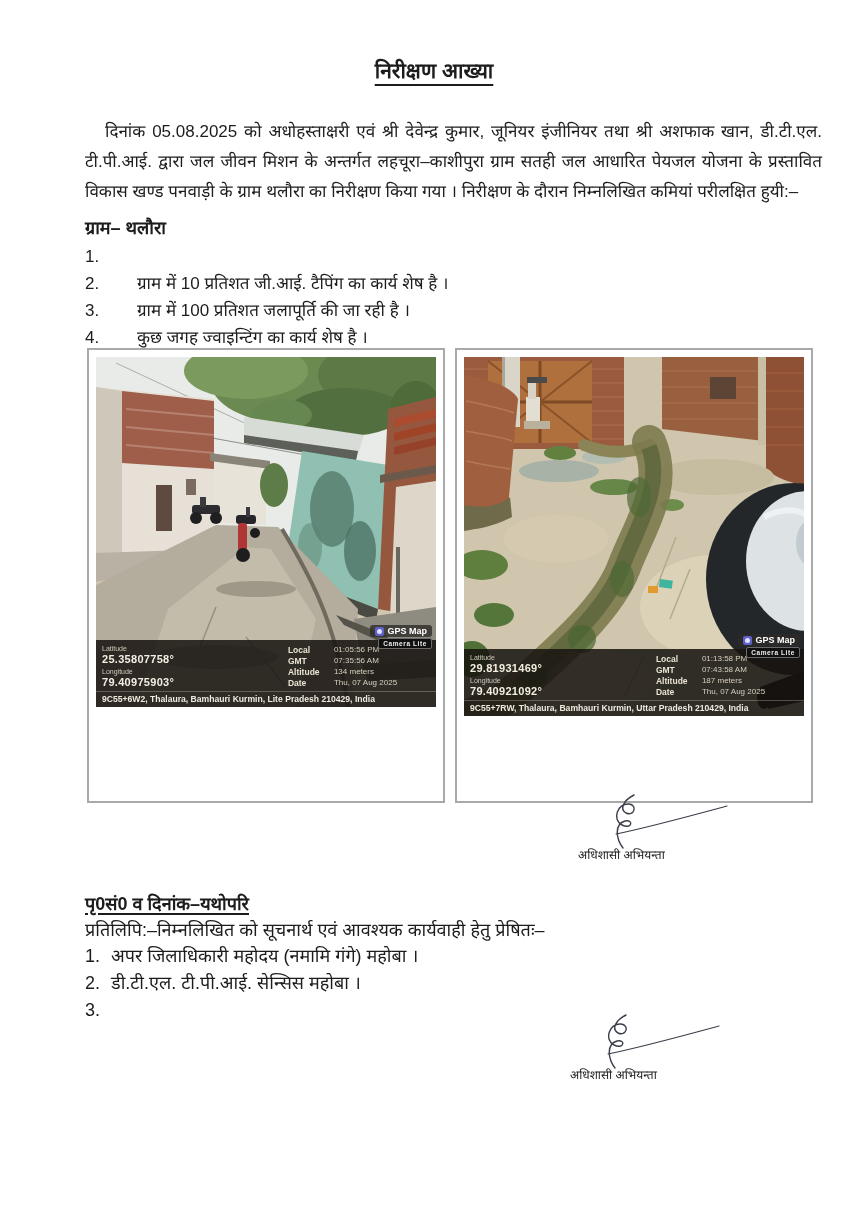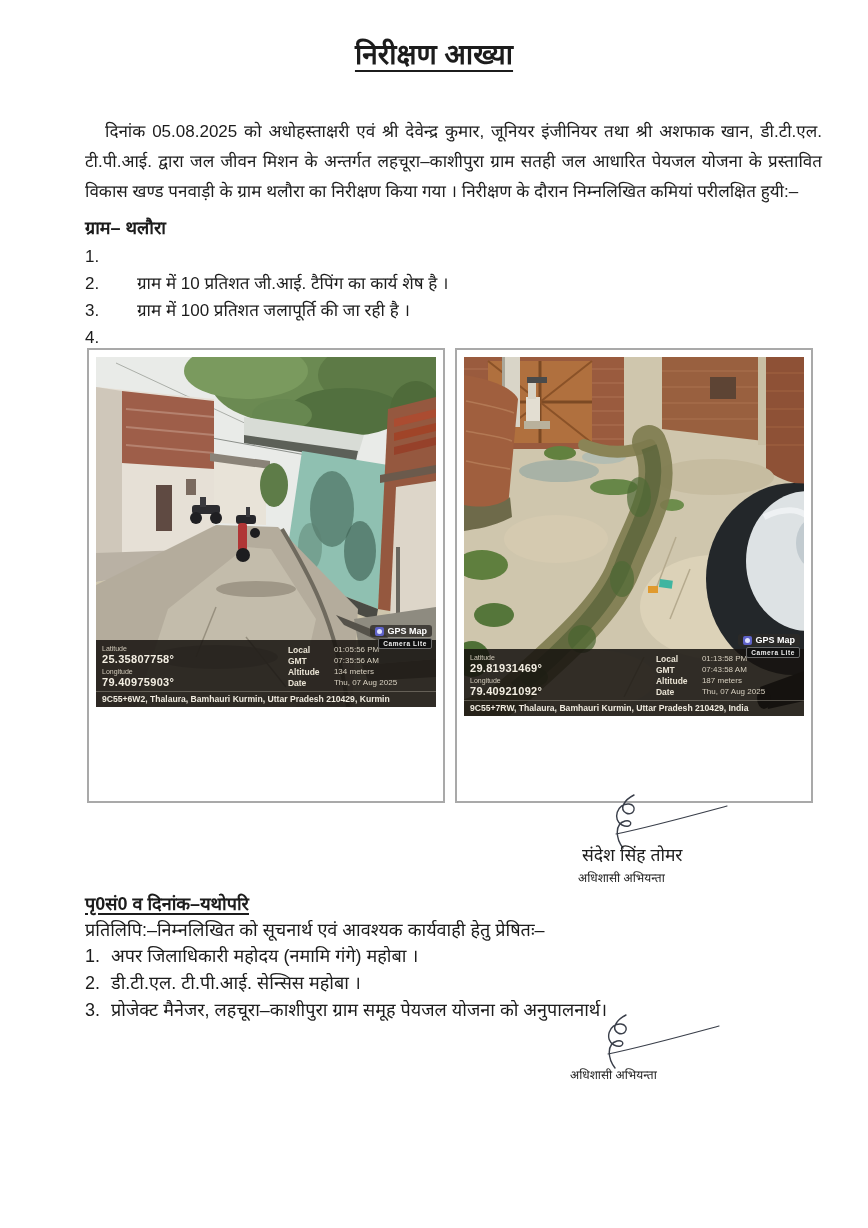--- a/index.html
+++ b/index.html
@@ -1,21 +1,21 @@
 <!DOCTYPE html>
 <html><head>
 <meta charset="utf-8">
 <style>
   html,body{margin:0;padding:0;background:#fff;}
   .page{
     position:relative;width:868px;height:1228px;background:#ffffff;
     font-family:"Liberation Sans","DejaVu Sans",sans-serif;color:#1c1c1c;overflow:hidden;
   }
   
-  .title{position:absolute;top:34px;left:0;right:0;text-align:center;font-size:28px;font-weight:bold;}
+  .title{position:absolute;top:56px;left:0;right:0;text-align:center;font-size:21px;font-weight:bold;}
   .title .ul{text-decoration:underline;text-decoration-thickness:2px;text-underline-offset:6px;}
   
   .intro{position:absolute;top:100px;left:85px;width:737px;font-size:17px;line-height:30px;
          text-align:justify;text-indent:20px;}
   
   .village-heading{position:absolute;top:215px;left:85px;font-size:18px;font-weight:bold;}
   .findings{position:absolute;top:243px;left:85px;width:737px;font-size:17px;}
   .finding-row{display:flex;line-height:27px;}
   .f-num{width:52px;flex:none;}
   
@@ -82,20 +82,21 @@
     <div class="finding-row">
       <span class="f-num">2.</span>
       <span class="f-text">ग्राम में 10 प्रतिशत जी.आई. टैपिंग का कार्य शेष है ।</span>
     </div>
     <div class="finding-row">
       <span class="f-num">3.</span>
       <span class="f-text">ग्राम में 100 प्रतिशत जलापूर्ति की जा रही है ।</span>
     </div>
     <div class="finding-row">
       <span class="f-num">4.</span>
+      <span class="f-text">कुछ जगह ज्वाइन्टिंग का कार्य शेष है ।</span>
     </div>
   </div>
 
   <div class="photos-row">
 
     <figure class="photo-frame">
       <div class="photo photo-1">
         <svg class="scene" width="340" height="350" viewBox="0 0 340 350" preserveAspectRatio="none">
           <rect x="0" y="0" width="340" height="180" fill="#e9ebe8"></rect>
           <g>
@@ -196,21 +197,21 @@
               <div class="row">
                   <span class="k">Altitude</span>
                   <span class="v">134 meters</span>
                 </div>
               <div class="row">
                   <span class="k">Date</span>
                   <span class="v">Thu, 07 Aug 2025</span>
                 </div>
             </div>
           </div>
-          <div class="gps-address">9C55+6W2, Thalaura, Bamhauri Kurmin, Uttar Pradesh 210429, Kurmin</div>
+          <div class="gps-address">9C55+6W2, Thalaura, Bamhauri Kurmin, Lite Pradesh 210429, India</div>
         </div>
       </div>
     </figure>
 
     <figure class="photo-frame">
       <div class="photo photo-2">
         <svg class="scene" width="340" height="359" viewBox="0 0 340 359" preserveAspectRatio="none">
           <rect x="0" y="0" width="340" height="359" fill="#cfc6ad"></rect>
           <g>
             <rect x="0" y="0" width="160" height="92" fill="#9a5b3e"></rect>
@@ -321,40 +322,38 @@
         </div>
       </div>
     </figure>
   </div>
 
   <div class="sig-block sig1">
     <svg width="160" height="60" viewBox="0 0 160 60">
       <path d="M62 3 C52 8 47 17 54 21 C62 25 66 13 57 12 C45 11 40 28 50 33 C60 38 62 27 53 29 C42 32 44 47 51 56" stroke="#3a3f4a" stroke-width="1.4" fill="none" stroke-linecap="round"></path>
       <path d="M44 42 C78 35 118 24 155 14" stroke="#3a3f4a" stroke-width="1.2" fill="none" stroke-linecap="round"></path>
     </svg>
-    <div class="sig-name">संदेश सिंह तोमर</div>
     <div class="sig-title">अधिशासी अभियन्ता</div>
   </div>
 
   <div class="footer">
     <div class="ref-line">पृ0सं0 व दिनांक–यथोपरि</div>
     <div class="copy-line">
       <span class="copy-label">प्रतिलिपि:–</span><span>निम्नलिखित को सूचनार्थ एवं आवश्यक कार्यवाही हेतु प्रेषितः–</span>
     </div>
     <div class="recipient">
       <span class="r-num">1.</span>
       <span>अपर जिलाधिकारी महोदय (नमामि गंगे) महोबा ।</span>
     </div>
     <div class="recipient">
       <span class="r-num">2.</span>
       <span>डी.टी.एल. टी.पी.आई. सेन्सिस महोबा ।</span>
     </div>
     <div class="recipient">
       <span class="r-num">3.</span>
-      <span>प्रोजेक्ट मैनेजर, लहचूरा–काशीपुरा ग्राम समूह पेयजल योजना को अनुपालनार्थ।</span>
     </div>
   </div>
 
   <div class="sig-block sig2">
     <svg width="160" height="60" viewBox="0 0 160 60">
       <path d="M62 3 C52 8 47 17 54 21 C62 25 66 13 57 12 C45 11 40 28 50 33 C60 38 62 27 53 29 C42 32 44 47 51 56" stroke="#3a3f4a" stroke-width="1.4" fill="none" stroke-linecap="round"></path>
       <path d="M44 42 C78 35 118 24 155 14" stroke="#3a3f4a" stroke-width="1.2" fill="none" stroke-linecap="round"></path>
     </svg>
     <div class="sig-title">अधिशासी अभियन्ता</div>
   </div>

